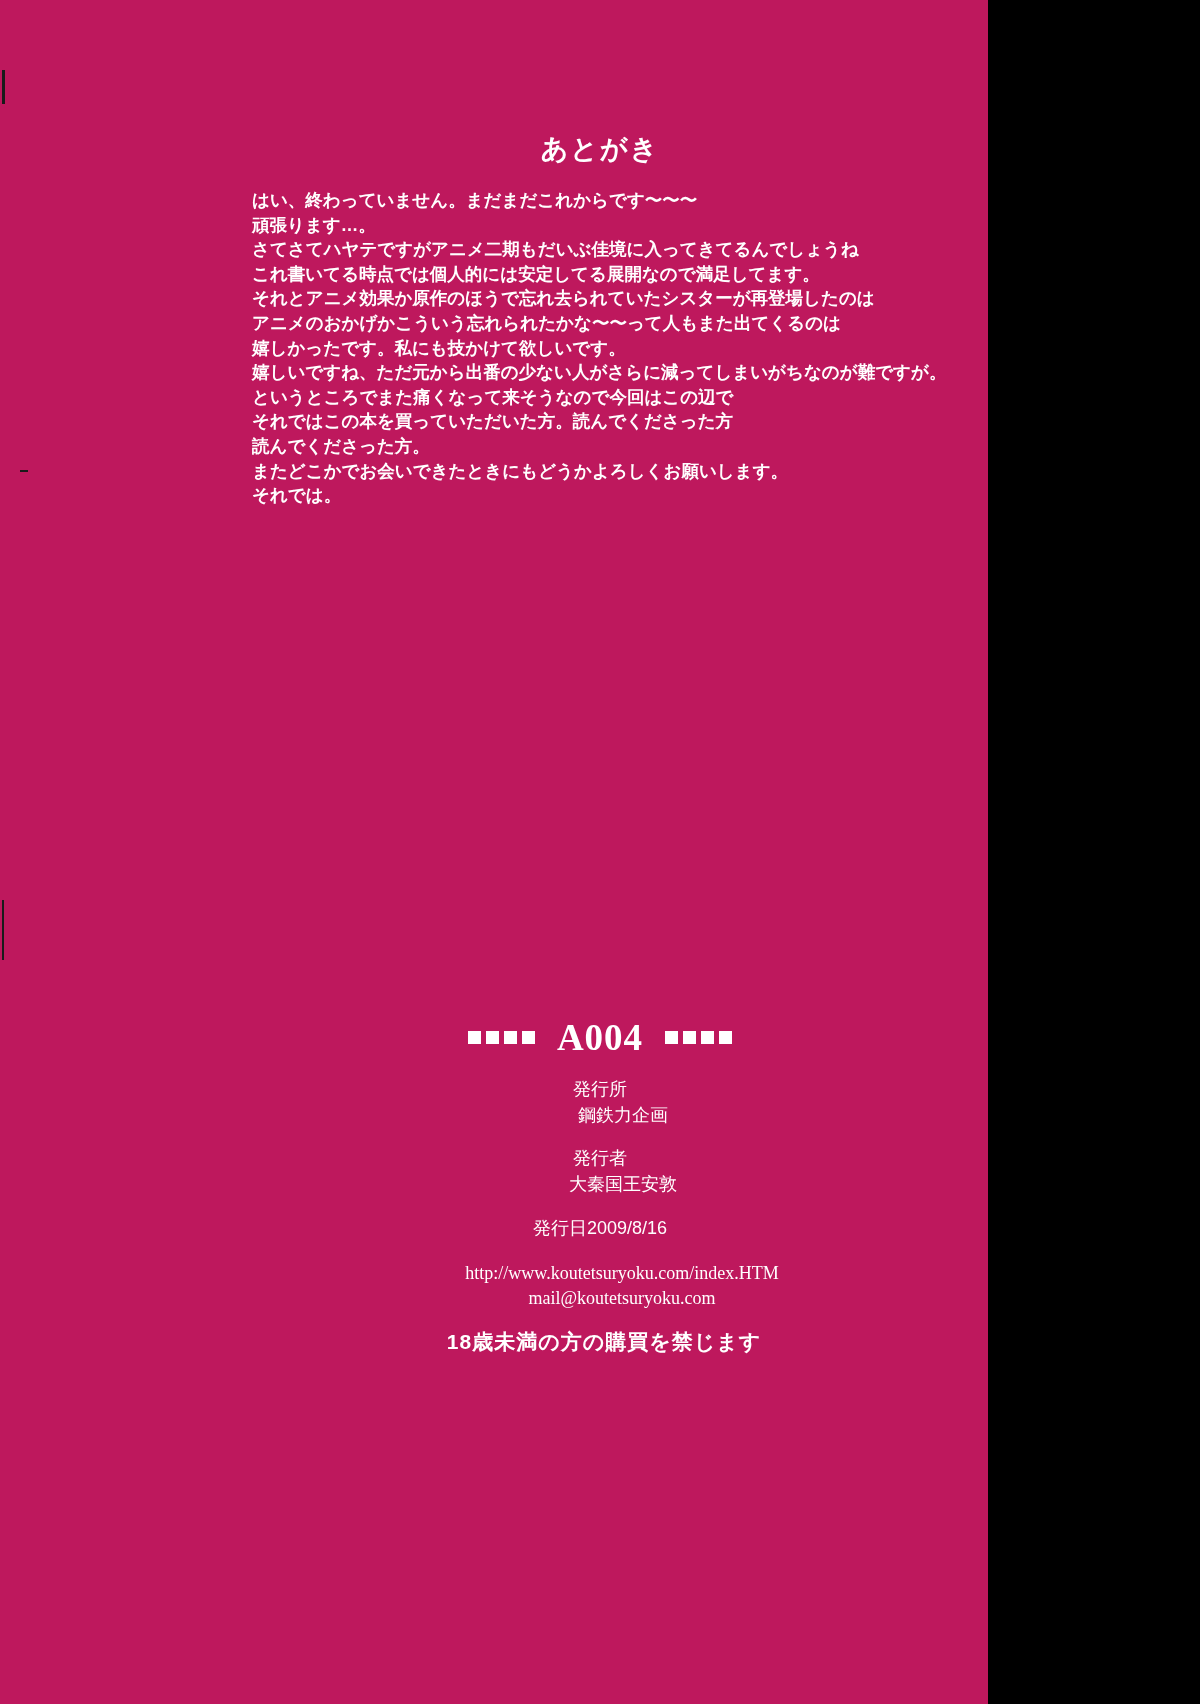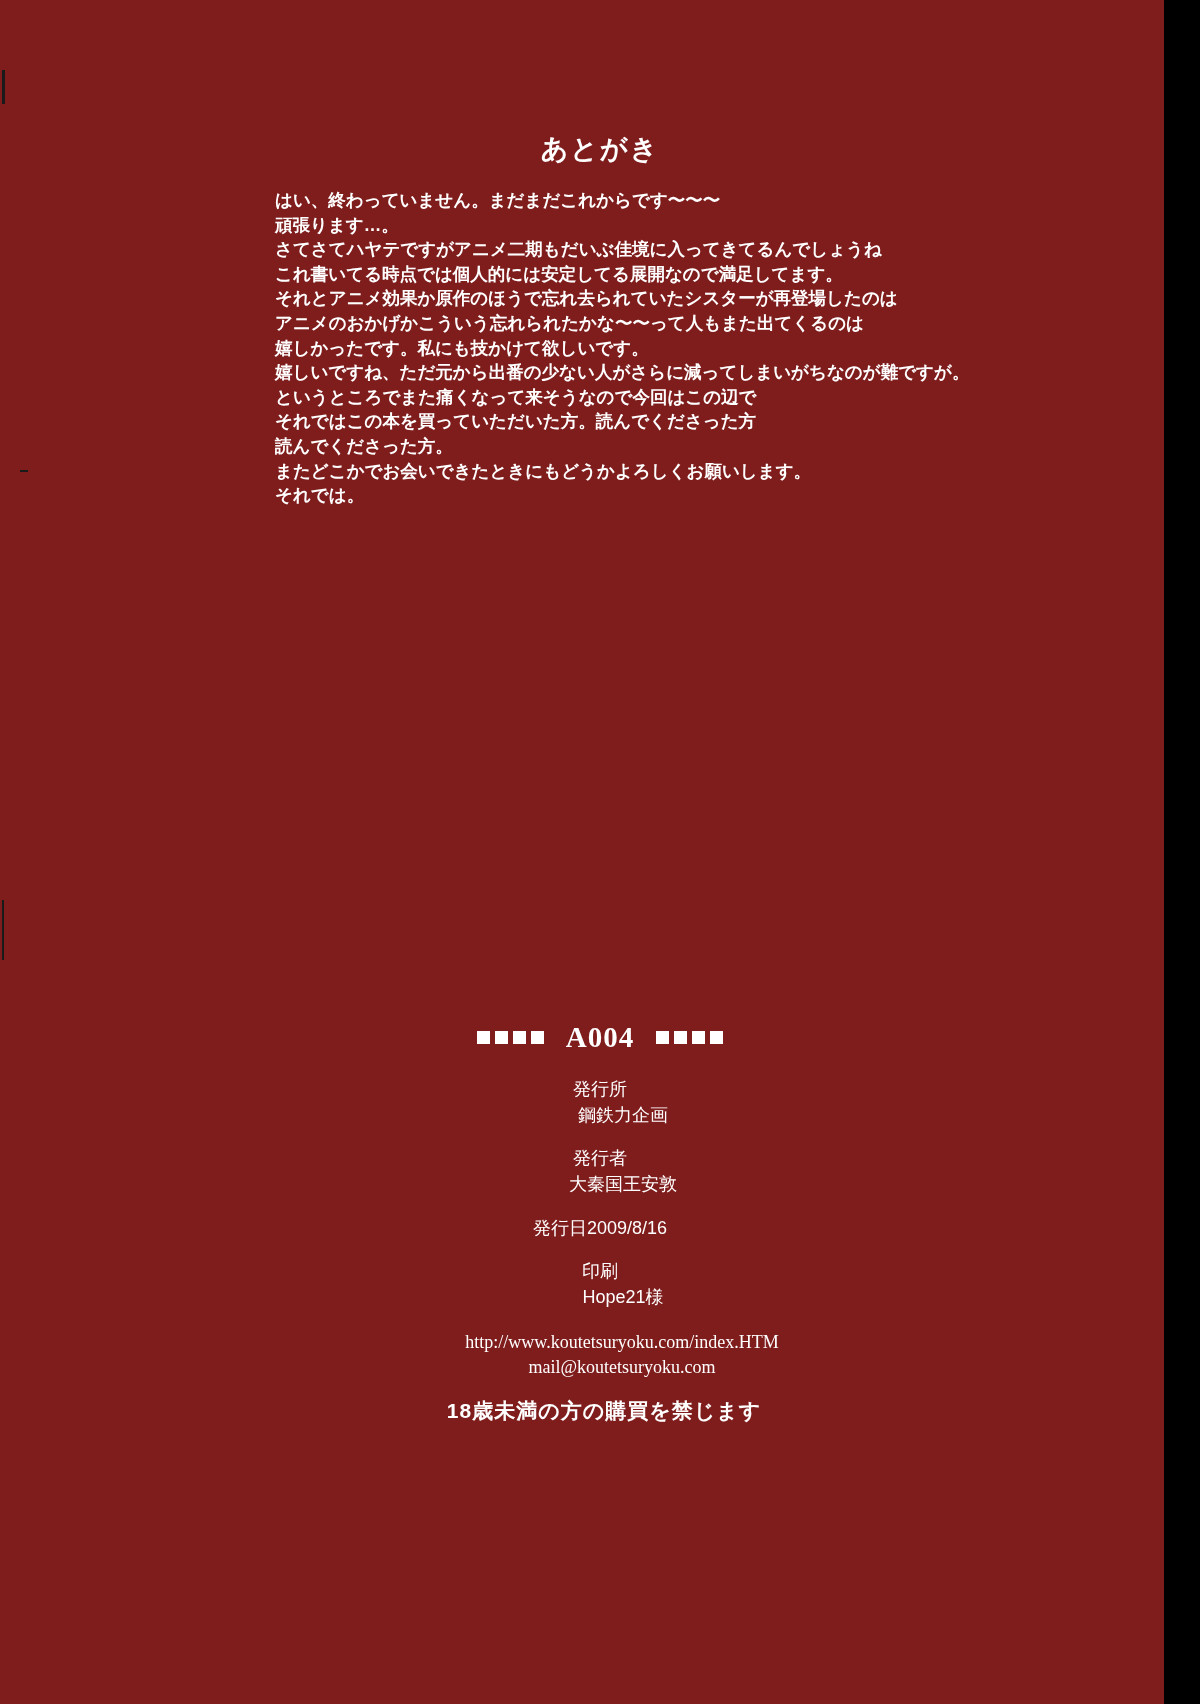--- a/index.html
+++ b/index.html
@@ -2,43 +2,43 @@
 <html><head>
 <meta charset="utf-8">
 <style>
   html, body {
     margin: 0;
     padding: 0;
     background: #000000;
   }
   .page {
     position: relative;
-    width: 1164px;
+    width: 988px;
     height: 1704px;
-    background: #7f1d1d;
+    background: #be185d;
     color: #ffffff;
     font-family: "Liberation Sans", sans-serif;
     overflow: hidden;
   }
 
   
   .afterword-title {
     position: absolute;
     top: 131px;
     left: 0;
     width: 1200px;
     text-align: center;
     font-size: 27px;
     font-weight: bold;
     letter-spacing: 2px;
   }
   .afterword-body {
     position: absolute;
     top: 188px;
-    left: 275px;
+    left: 252px;
     width: 700px;
     font-size: 17.5px;
     font-weight: bold;
     line-height: 24.6px;
     letter-spacing: 0px;
     white-space: nowrap;
   }
   .afterword-body div {
     height: 24.6px;
   }
@@ -64,21 +64,21 @@
     gap: 5px;
   }
   .sq {
     width: 13px;
     height: 13px;
     background: #ffffff;
     display: inline-block;
   }
   .logo-text {
     font-family: "Liberation Serif", serif;
-    font-size: 29px;
+    font-size: 37px;
     font-weight: bold;
     letter-spacing: 1px;
     margin: 0 22px;
     line-height: 1;
   }
   .cgroup {
     margin-bottom: 17px;
   }
   .clabel {
     font-size: 18px;
@@ -166,24 +166,20 @@
       <div class="cvalue">鋼鉄力企画</div>
     </div>
 
     <div class="cgroup">
       <div class="clabel">発行者</div>
       <div class="cvalue">大秦国王安敦</div>
     </div>
 
     <div class="cdate">発行日2009/8/16</div>
 
-    <div class="cgroup">
-      <div class="clabel">印刷</div>
-      <div class="cvalue">Hope21様</div>
-    </div>
 
     <div class="links">
       <div>http://www.koutetsuryoku.com/index.HTM</div>
       <div>mail@koutetsuryoku.com</div>
     </div>
 
     <div class="warning">18歳未満の方の購買を禁じます</div>
   </div>
 
 </div>

